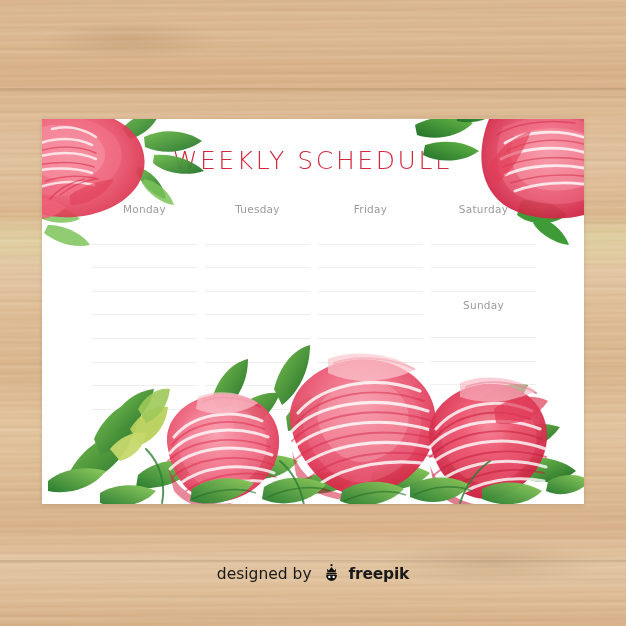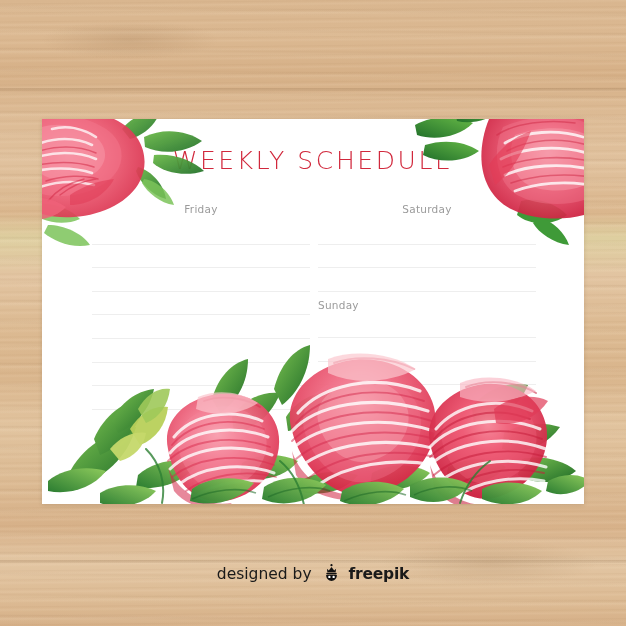--- a/index.html
+++ b/index.html
@@ -94,21 +94,21 @@
     height:16px;line-height:16px;
     white-space:nowrap;
   }
   .lines{margin-top:4px;}
   .rule{
     height:22.6px;
     border-bottom:1px solid #eeeeee;
   }
   .rule:last-child{border-bottom:1px solid #eeeeee;}
   .sun-label{
-    text-align:left;
+    text-align:center;
     color:#9b9b9b;
     font-size:10.5px;
     letter-spacing:.25px;
     font-family:"DejaVu Sans","Liberation Sans",sans-serif;
     height:22.6px;line-height:26px;
     white-space:nowrap;
   }
 
   
   .art{position:absolute;pointer-events:none;}
@@ -143,21 +143,47 @@
   <div class="plank-seam seam-b"></div>
   <div class="knot" style="left:40px;top:20px;width:180px;height:40px;"></div>
   <div class="knot" style="left:380px;top:540px;width:220px;height:46px;"></div>
 
   <div id="card">
 
     <div class="title">WEEKLY SCHEDULE</div>
 
     <div class="grid">
 
-
+      <div class="col">
+        <div class="day-label">Monday</div>
+        <div class="lines">
+          <div class="rule"></div>
+          <div class="rule"></div>
+          <div class="rule"></div>
+          <div class="rule"></div>
+          <div class="rule"></div>
+          <div class="rule"></div>
+          <div class="rule"></div>
+          <div class="rule"></div>
+        </div>
+      </div>
+
+      <div class="col">
+        <div class="day-label">Tuesday</div>
+        <div class="lines">
+          <div class="rule"></div>
+          <div class="rule"></div>
+          <div class="rule"></div>
+          <div class="rule"></div>
+          <div class="rule"></div>
+          <div class="rule"></div>
+          <div class="rule"></div>
+          <div class="rule"></div>
+        </div>
+      </div>
 
 
       <div class="col">
         <div class="day-label">Friday</div>
         <div class="lines">
           <div class="rule"></div>
           <div class="rule"></div>
           <div class="rule"></div>
           <div class="rule"></div>
           <div class="rule"></div>

